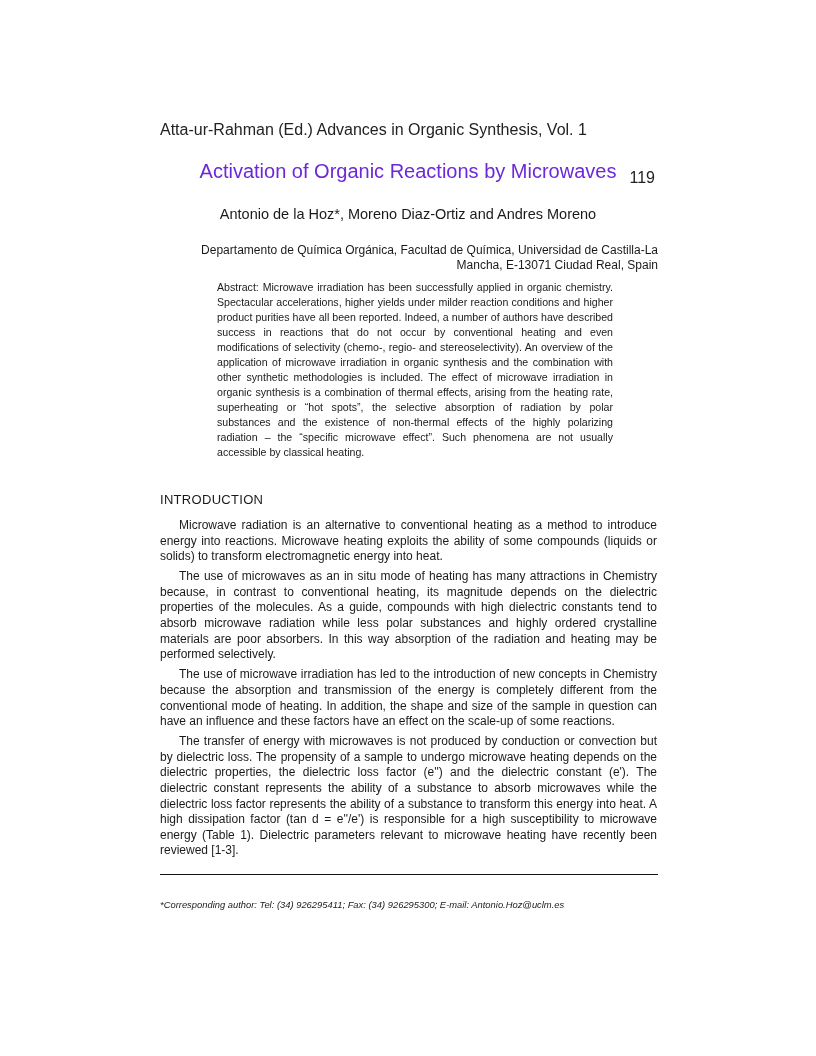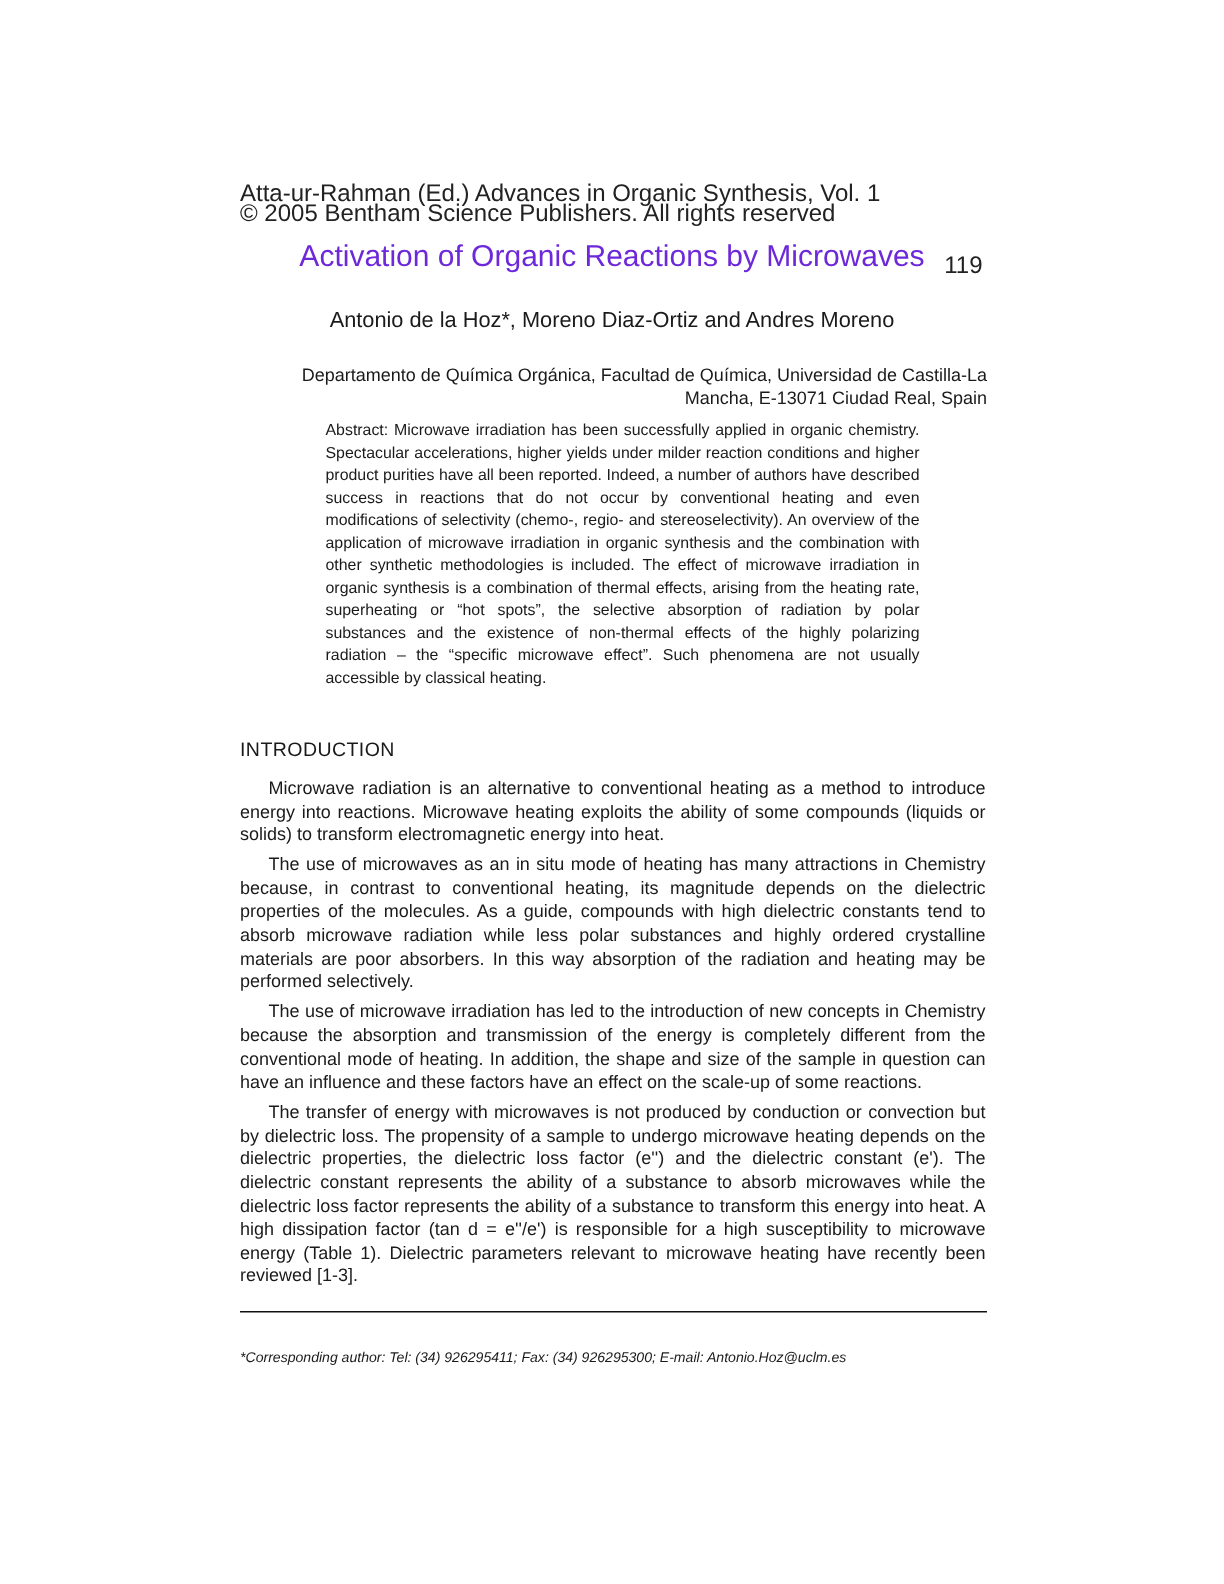--- a/index.html
+++ b/index.html
@@ -16,21 +16,20 @@
   .body { left: 160px; width: 497px; font-size: 12px; line-height: 15.6px; text-align: justify; }
   .body p { margin: 0 0 4.5px 0; text-indent: 19px; }
   .rule { left: 160px; top: 874px; width: 498px; height: 0; border-top: 1px solid #111; }
   .footnote { left: 160px; top: 899px; font-size: 9.4px; line-height: 12px; font-style: italic; }
 </style>
 </head>
 <body>
 
 <div class="abs header">
   <div>Atta-ur-Rahman (Ed.) Advances in Organic Synthesis, Vol. 1</div>
-  <div>© 2005 Bentham Science Publishers. All rights reserved</div>
   <span class="pg">119</span>
 </div>
 
 <div class="abs title">Activation of Organic Reactions by Microwaves</div>
 
 <div class="abs authors">Antonio de la Hoz*, Moreno Diaz-Ortiz and Andres Moreno</div>
 
 <div class="abs affil">Departamento de Química Orgánica, Facultad de Química, Universidad de Castilla-La Mancha, E-13071 Ciudad Real, Spain</div>
 
 <div class="abs abstract">Abstract: Microwave irradiation has been successfully applied in organic chemistry. Spectacular accelerations, higher yields under milder reaction conditions and higher product purities have all been reported. Indeed, a number of authors have described success in reactions that do not occur by conventional heating and even modifications of selectivity (chemo-, regio- and stereoselectivity). An overview of the application of microwave irradiation in organic synthesis and the combination with other synthetic methodologies is included. The effect of microwave irradiation in organic synthesis is a combination of thermal effects, arising from the heating rate, superheating or “hot spots”, the selective absorption of radiation by polar substances and the existence of non-thermal effects of the highly polarizing radiation – the “specific microwave effect”. Such phenomena are not usually accessible by classical heating.</div>

